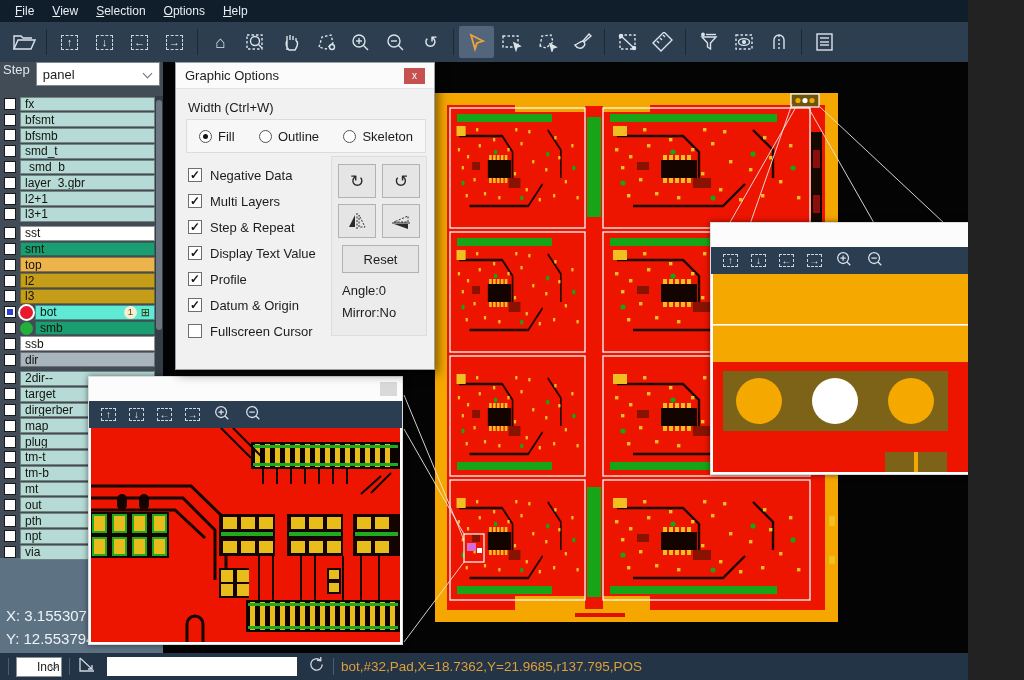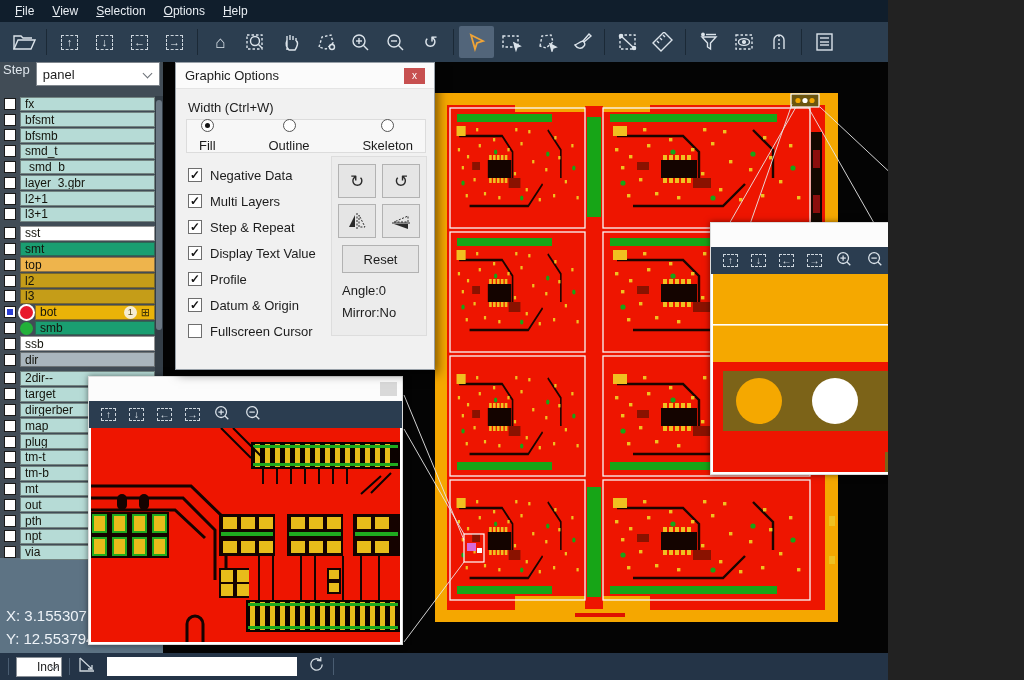--- a/index.html
+++ b/index.html
@@ -1,17 +1,17 @@
 <!DOCTYPE html>
 <html><head>
 <meta charset="utf-8">
 <style>
   * { margin:0; padding:0; box-sizing:border-box; }
   body { background:#222; font-family:"Liberation Sans",sans-serif; }
-  #app { position:relative; width:888px; height:680px; background:#000; overflow:hidden;
+  #app { position:relative; width:968px; height:680px; background:#000; overflow:hidden;
          font-family:"Liberation Sans",sans-serif; }
 
   
   .menubar { position:absolute; top:0; left:0; right:0; height:22px; background:#101e2c;
              display:flex; align-items:center; padding-left:6px; z-index:30; }
   .menu-item { display:inline-block; color:#e9eef3; font-size:12px; padding:3px 9px; cursor:default; }
   .menu-item::first-letter { text-decoration:underline; }
 
   
   .toolbar { position:absolute; top:22px; left:0; right:0; height:40px; background:#2c3e50;
@@ -71,21 +71,21 @@
             border:1px solid #98a0a8; box-shadow:3px 4px 10px rgba(0,0,0,.5); z-index:20;
             font-size:13px; color:#1c1c1c; }
   .dlg-title { height:26px; background:#fbfbfb; border-bottom:1px solid #e4e4e4; display:flex;
                align-items:center; padding:0 9px; font-size:13px; }
   .dlg-close { margin-left:auto; width:21px; height:16px; background:#c75050; color:#fff; font-size:10px;
                display:flex; align-items:center; justify-content:center; line-height:1; }
   .dlg-widthlbl { position:absolute; left:12px; top:37px; }
   .dlg-radiobox { position:absolute; left:10px; top:56px; width:240px; height:34px; background:#f7f7f7;
                   border:1px solid #dcdcdc; display:flex; align-items:center; justify-content:space-between;
                   padding:0 12px; }
-  .radio-item { display:flex; align-items:center; gap:6px;flex-direction:column; }
+  .radio-item { display:flex; align-items:center; gap:6px; }
   .radio { width:13px; height:13px; border:1px solid #555; border-radius:50%; background:#fff; position:relative; flex:none; }
   .radio.sel::after { content:""; position:absolute; inset:3px; background:#141414; border-radius:50%; }
   .dlg-opts { position:absolute; left:12px; top:99px; }
   .opt-row { display:flex; align-items:center; gap:8px; height:26px; }
   .cbox { width:14px; height:14px; background:#fff; border:1px solid #6e6e6e; color:#141414;
           font-size:12px; font-weight:bold; display:flex; align-items:center; justify-content:center; flex:none; }
   .ctrlbox { position:absolute; left:155px; top:93px; width:96px; height:180px; background:#ececec; border:1px solid #ddd; }
   .rot-btn { position:absolute; width:38px; height:34px; background:#e5e5e5; border:1px solid #b2b2b2;
              display:flex; align-items:center; justify-content:center; font-size:17px; color:#2a2a2a; }
   .reset-btn { position:absolute; left:10px; top:88px; width:77px; height:28px; background:#e5e5e5;
@@ -472,21 +472,21 @@
           </div>
           <div class="lrow">
             <span class="lcheck"></span>
             <span class="lbar" style="background: rgb(197, 157, 24);">
               <span>l3</span>
             </span>
           </div>
           <div class="lrow">
             <span class="lcheck on"></span>
             <span class="ldot boxed" style="background: rgb(232, 25, 44);"></span>
-            <span class="lbar" style="background: #eab308;">
+            <span class="lbar" style="background: #5eead4;">
               <span>bot</span>
               <span class="lbadge">1</span>
               <span class="lgrid">⊞</span>
             </span>
           </div>
           <div class="lrow">
             <span class="lcheck"></span>
             <span class="ldot" style="background: rgb(34, 176, 58);"></span>
             <span class="lbar" style="background: rgb(26, 158, 113);">
               <span>smb</span>
@@ -860,15 +860,16 @@
         </svg>
     </span>
     <input class="cmd-input" style="margin-left: 10px;" value="">
     <span class="refresh-icon" style="margin-left:10px">
       <svg width="19" height="19" viewBox="0 0 20 20">
           <path d="M16 10 a6 6 0 1 1 -2-4.5"></path>
           <path d="M14.5 2 L14.5 6 L10.5 5.5" fill="none"></path>
         </svg>
     </span>
     <span class="sb-sep"></span>
+    <span class="sel-info">bot,#32,Pad,X=18.7362,Y=21.9685,r137.795,POS</span>
   </div>
 
 </div>
 
 </body></html>

